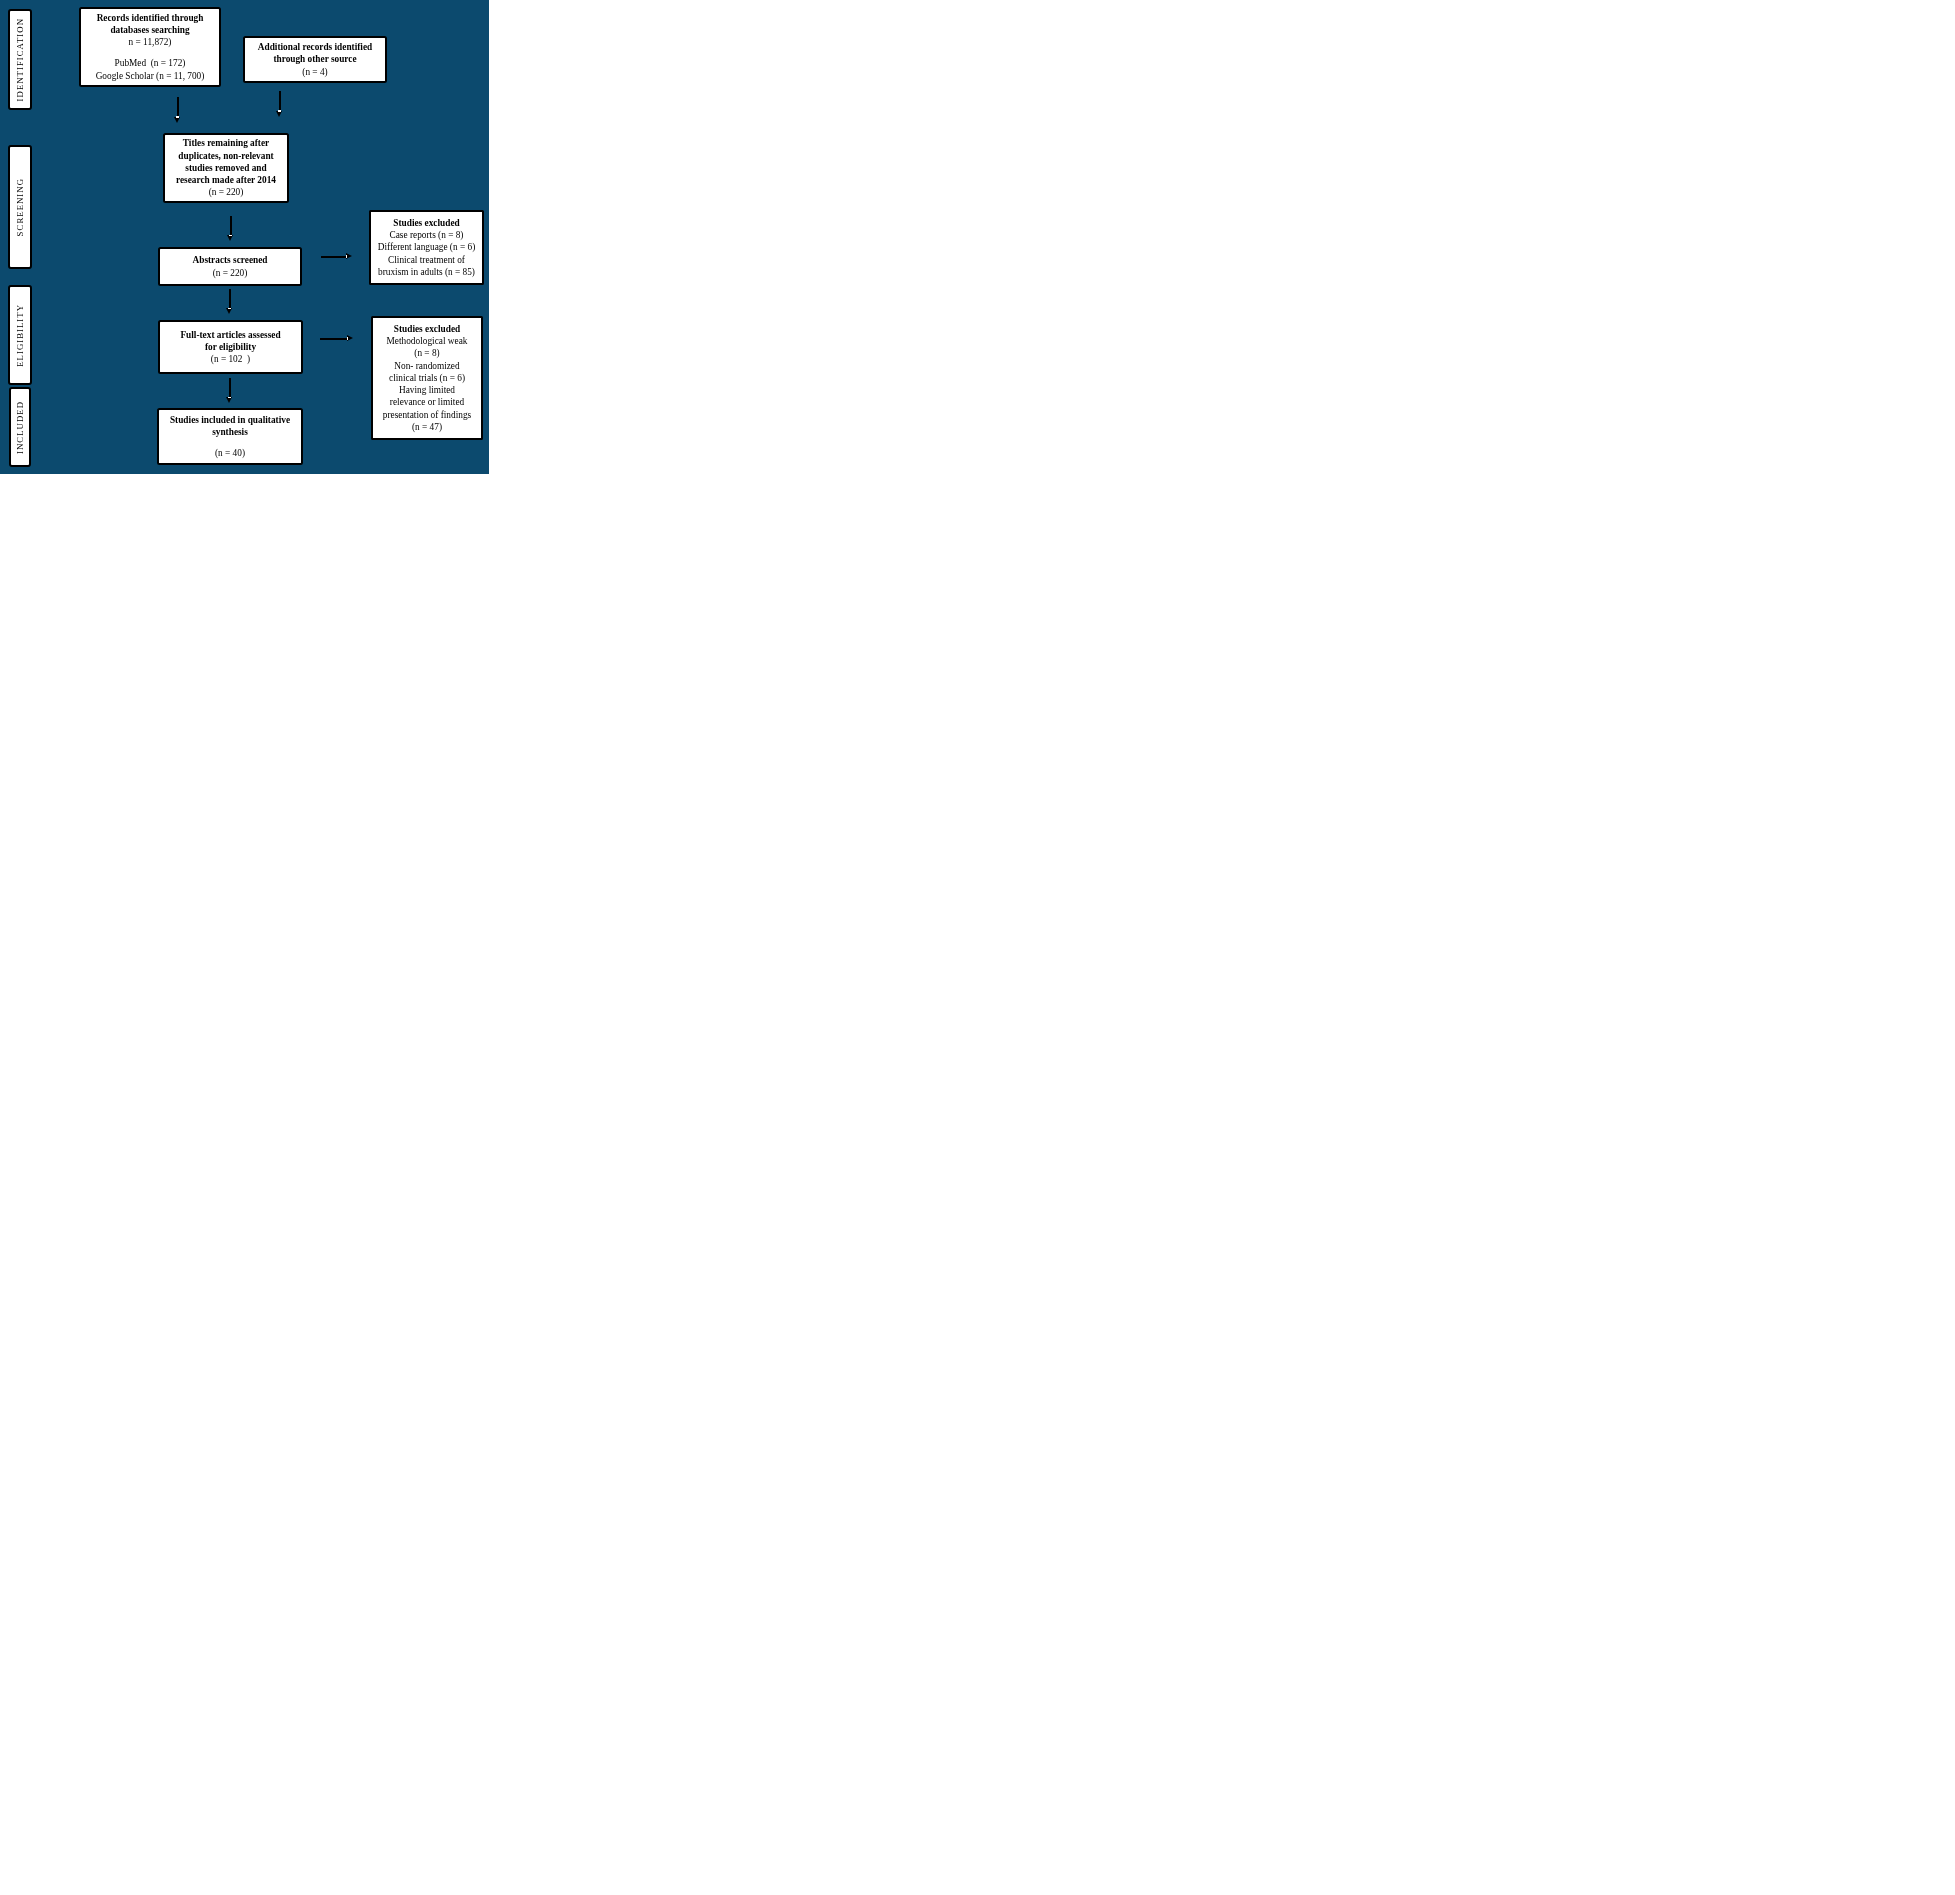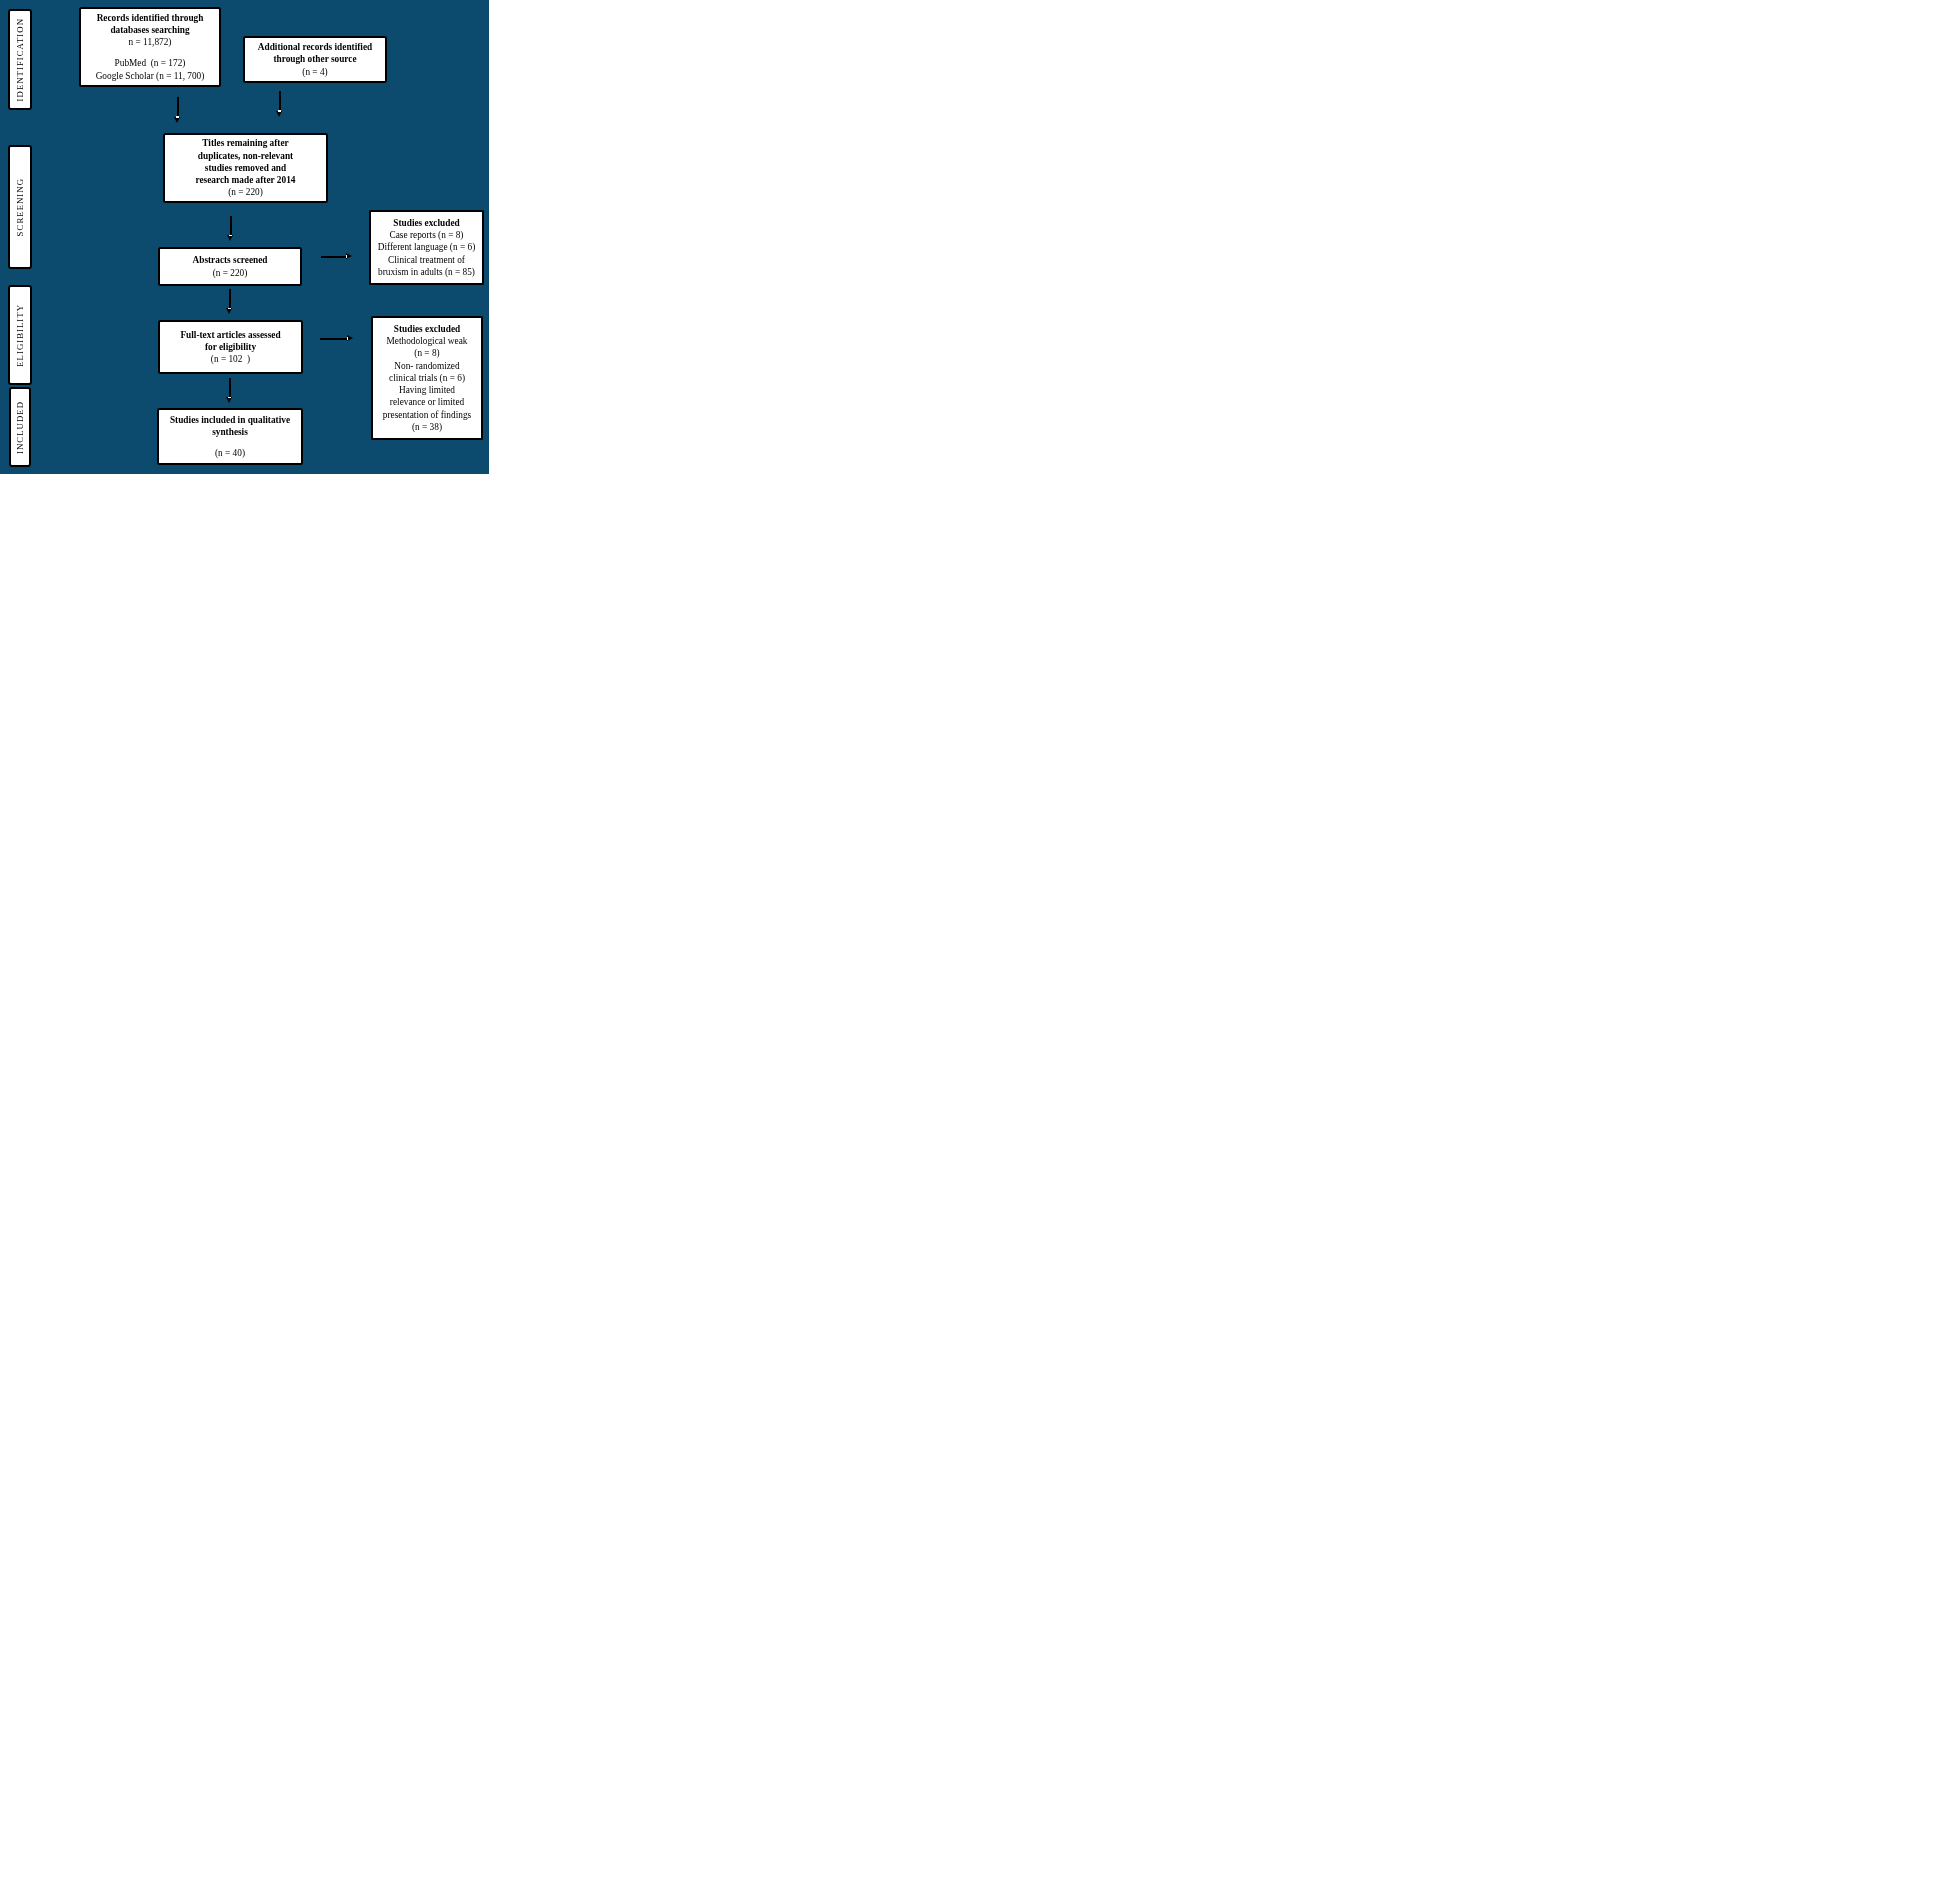--- a/index.html
+++ b/index.html
@@ -79,21 +79,21 @@
     <div class="t">PubMed  (n = 172)</div>
     <div class="t">Google Scholar (n = 11, 700)</div>
   </div>
 
   <div class="box" style="left:243px;top:36px;width:144px;height:47px;">
     <div class="t b">Additional records identified
 through other source</div>
     <div class="t">(n = 4)</div>
   </div>
 
-  <div class="box" style="left:163px;top:133px;width:165px;height:70px;">
+  <div class="box" style="left:163px;top:133px;width:126px;height:70px;">
     <div class="t b">Titles remaining after
 duplicates, non-relevant
 studies removed and
 research made after 2014</div>
     <div class="t">(n = 220)</div>
   </div>
 
   <div class="box" style="left:158px;top:247px;width:144px;height:39px;">
     <div class="t b">Abstracts screened</div>
     <div class="t">(n = 220)</div>
@@ -121,21 +121,21 @@
 
   <div class="box ex" style="left:371px;top:316px;width:112px;height:124px;">
     <div class="t b">Studies excluded</div>
     <div class="t">Methodological weak
 (n = 8)</div>
     <div class="t">Non- randomized
 clinical trials (n = 6)</div>
     <div class="t">Having limited
 relevance or limited
 presentation of findings
-(n = 38)</div>
+(n = 47)</div>
   </div>
 
   <div class="arrow-v" style="left:174px;top:97px;height:25.5px;">
     <div class="shaft"></div>
     <div class="head"></div>
     <div class="notch"></div>
   </div>
 
   <div class="arrow-v" style="left:276px;top:91px;height:25.5px;">
     <div class="shaft"></div>

